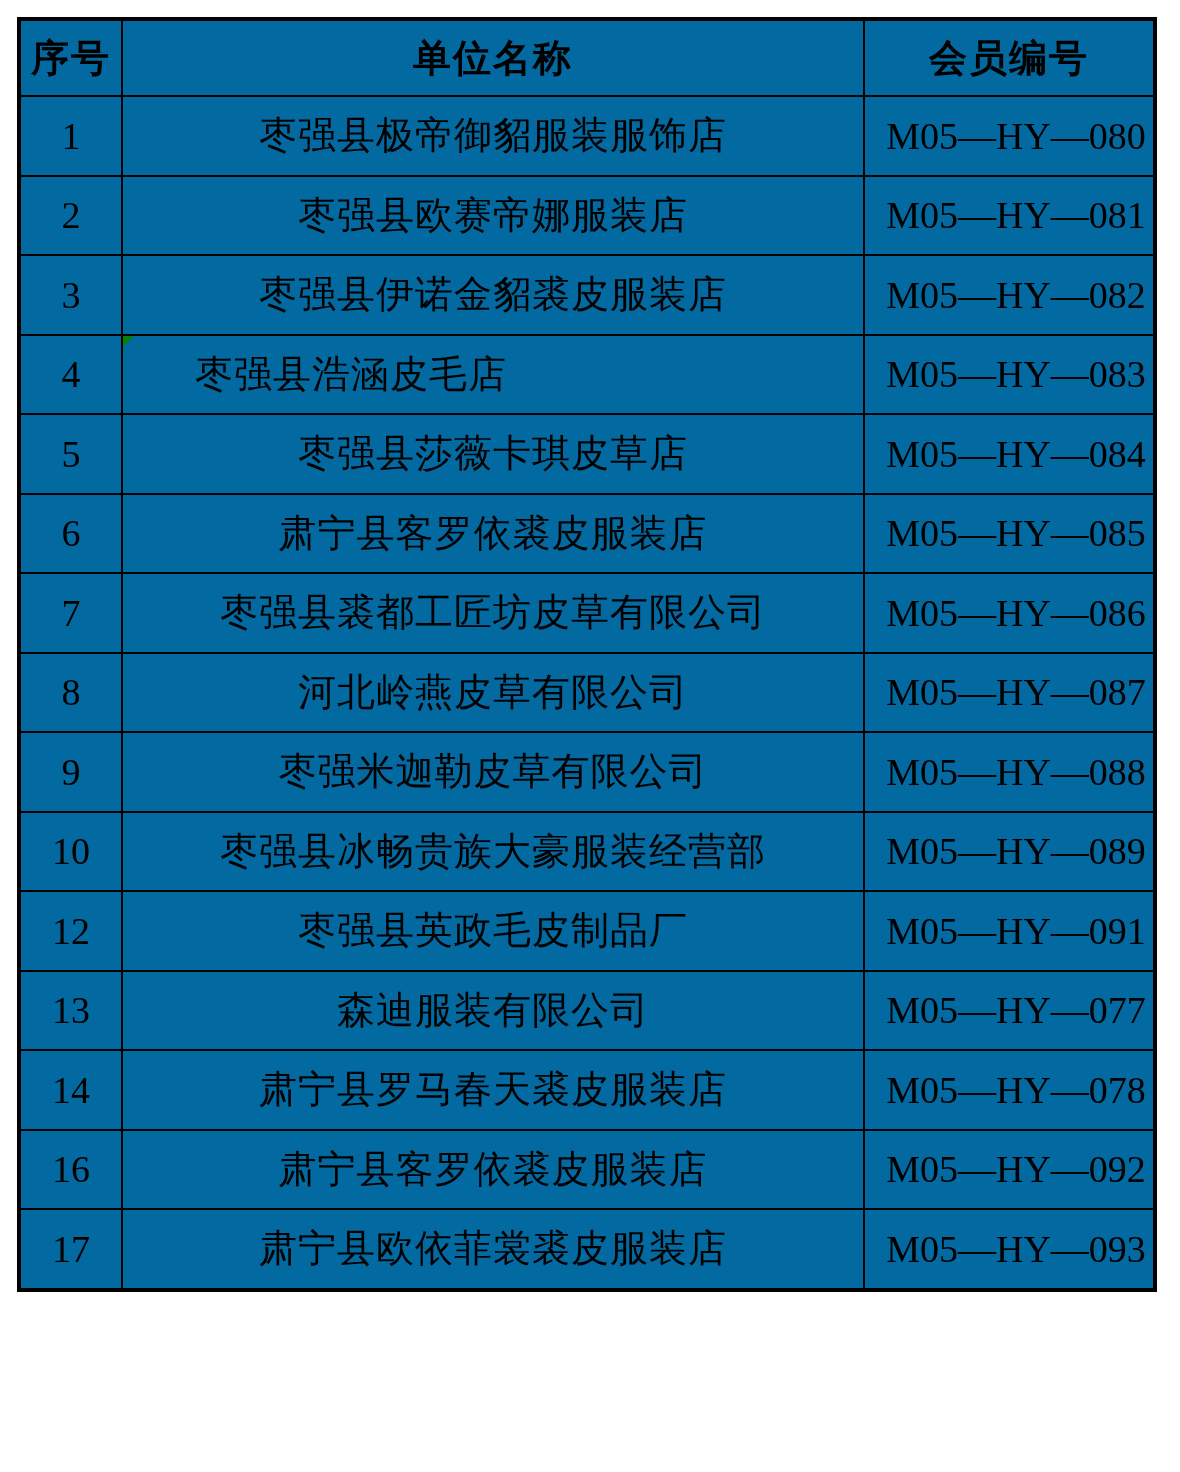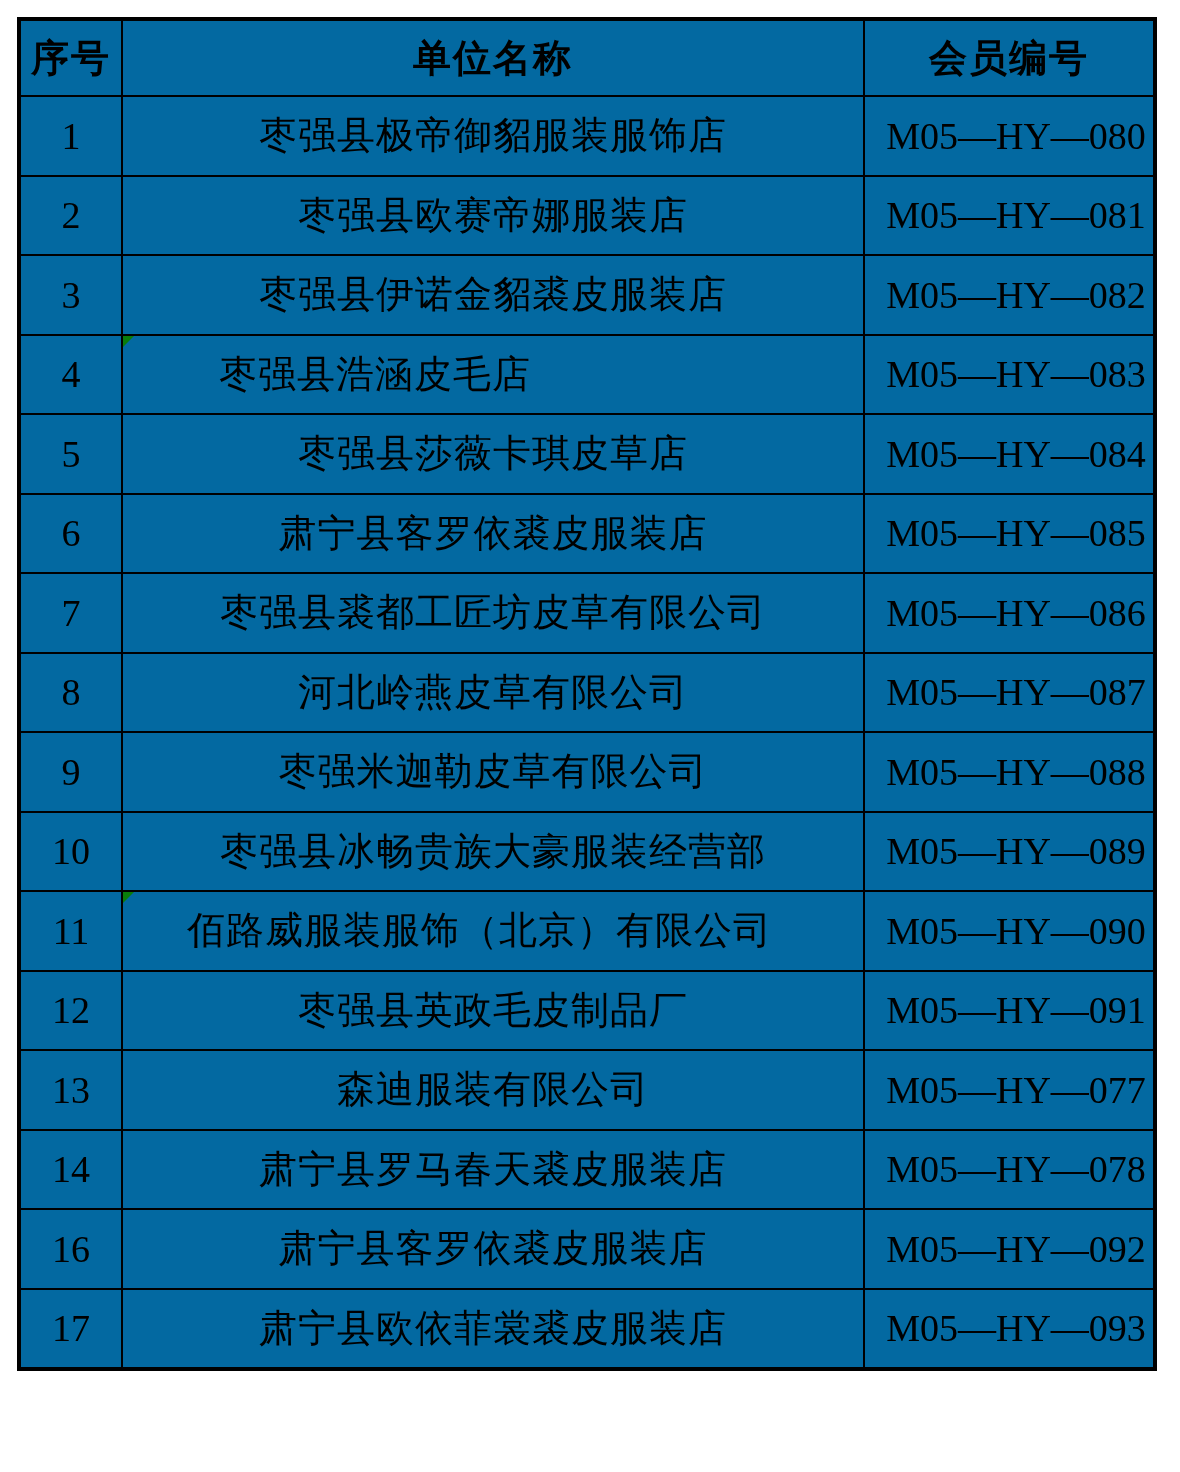--- a/index.html
+++ b/index.html
@@ -103,21 +103,21 @@
           <td class="cell-name"><span>枣强县欧赛帝娜服装店</span></td>
           <td class="cell-code">M05—HY—081</td>
         </tr>
         <tr class="data-row">
           <td class="cell-index">3</td>
           <td class="cell-name"><span>枣强县伊诺金貂裘皮服装店</span></td>
           <td class="cell-code">M05—HY—082</td>
         </tr>
         <tr class="data-row">
           <td class="cell-index">4</td>
-          <td class="cell-name align-left" style="padding-left: 96px;"><span class="comment-marker" style="border-top-color: rgb(10, 125, 10);"></span><span>枣强县浩涵皮毛店</span></td>
+          <td class="cell-name align-left" style="padding-left: 72px;"><span class="comment-marker" style="border-top-color: rgb(10, 125, 10);"></span><span>枣强县浩涵皮毛店</span></td>
           <td class="cell-code">M05—HY—083</td>
         </tr>
         <tr class="data-row">
           <td class="cell-index">5</td>
           <td class="cell-name"><span>枣强县莎薇卡琪皮草店</span></td>
           <td class="cell-code">M05—HY—084</td>
         </tr>
         <tr class="data-row">
           <td class="cell-index">6</td>
           <td class="cell-name"><span>肃宁县客罗依裘皮服装店</span></td>
@@ -137,25 +137,20 @@
           <td class="cell-index">9</td>
           <td class="cell-name"><span>枣强米迦勒皮草有限公司</span></td>
           <td class="cell-code">M05—HY—088</td>
         </tr>
         <tr class="data-row">
           <td class="cell-index">10</td>
           <td class="cell-name"><span>枣强县冰畅贵族大豪服装经营部</span></td>
           <td class="cell-code">M05—HY—089</td>
         </tr>
         <tr class="data-row">
-          <td class="cell-index">11</td>
-          <td class="cell-name align-left" style="padding-left: 64px;"><span class="comment-marker" style="border-top-color: rgb(10, 125, 10);"></span><span>佰路威服装服饰（北京）有限公司</span></td>
-          <td class="cell-code">M05—HY—090</td>
-        </tr>
-        <tr class="data-row">
           <td class="cell-index">12</td>
           <td class="cell-name"><span>枣强县英政毛皮制品厂</span></td>
           <td class="cell-code">M05—HY—091</td>
         </tr>
         <tr class="data-row">
           <td class="cell-index">13</td>
           <td class="cell-name"><span>森迪服装有限公司</span></td>
           <td class="cell-code">M05—HY—077</td>
         </tr>
         <tr class="data-row">

